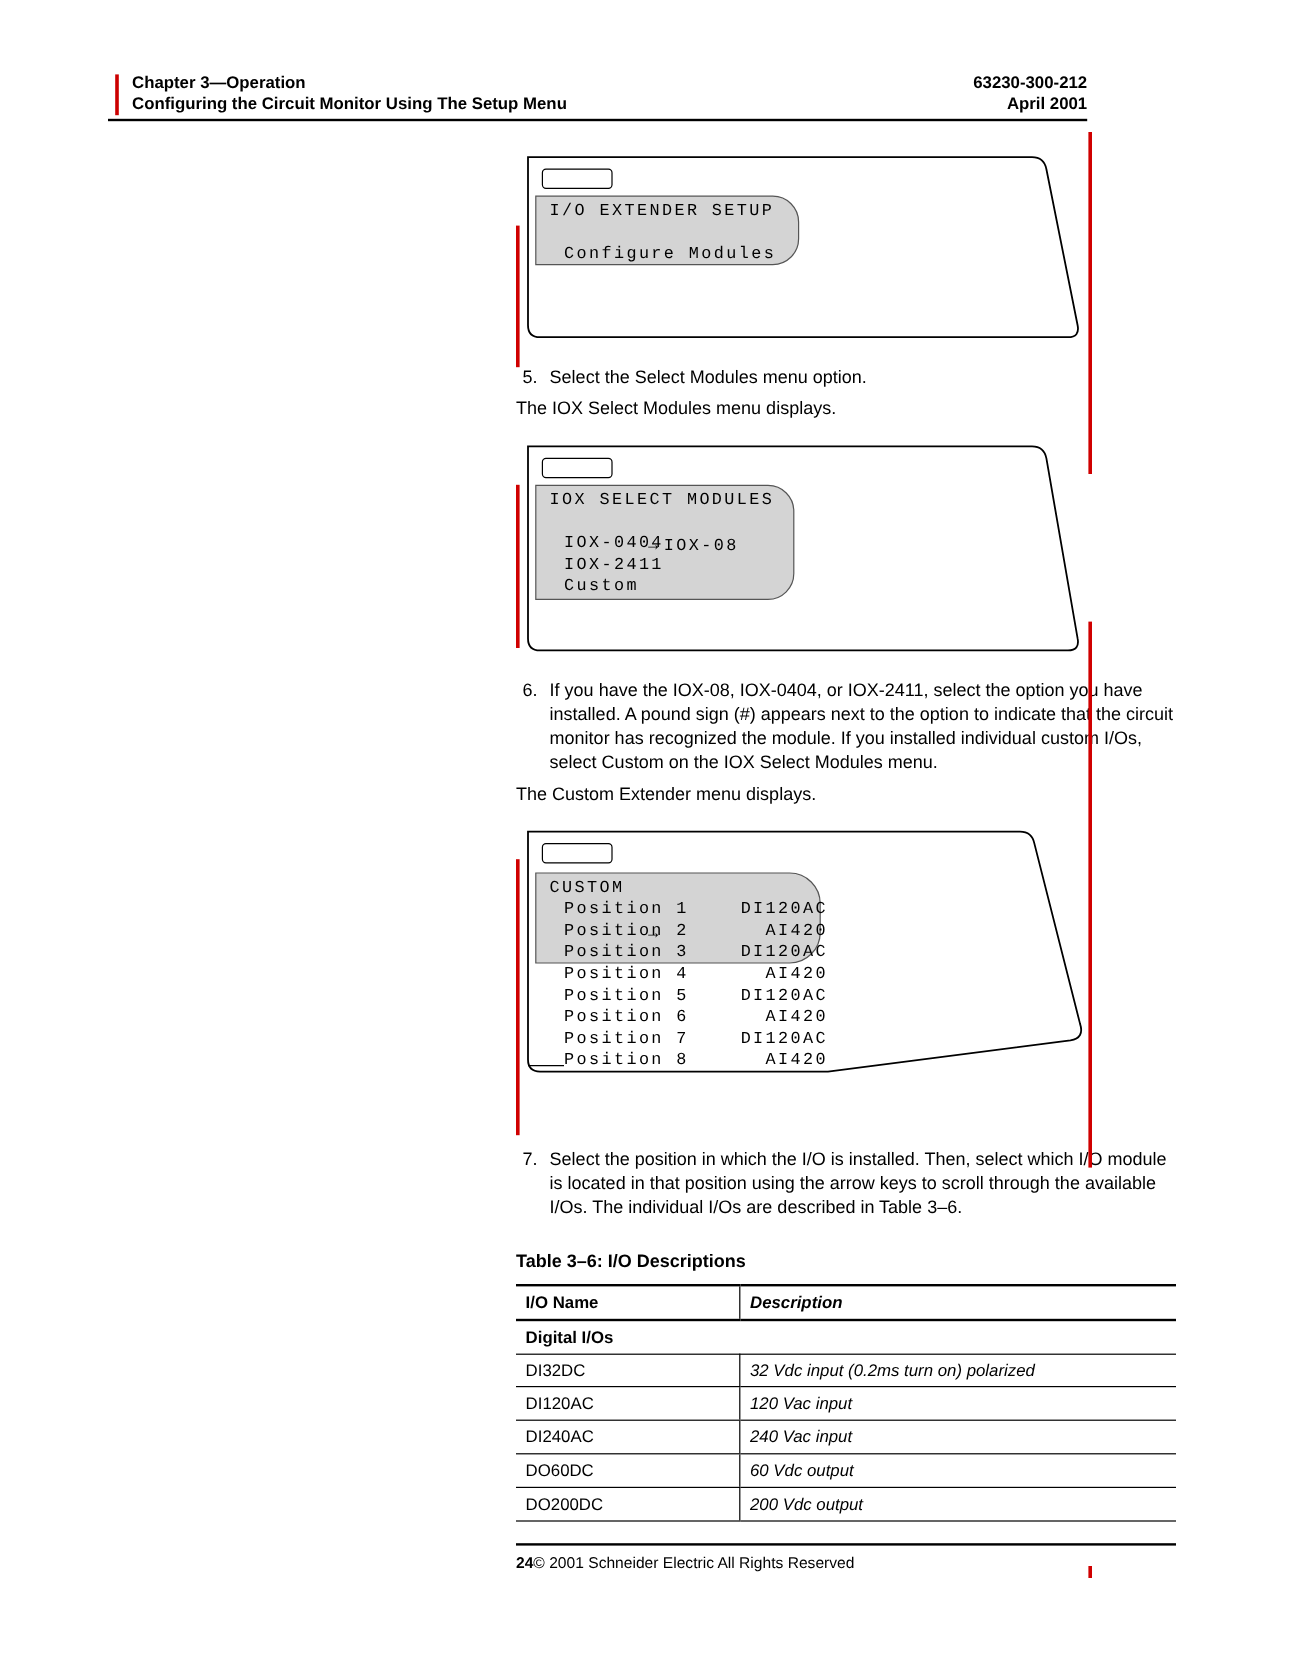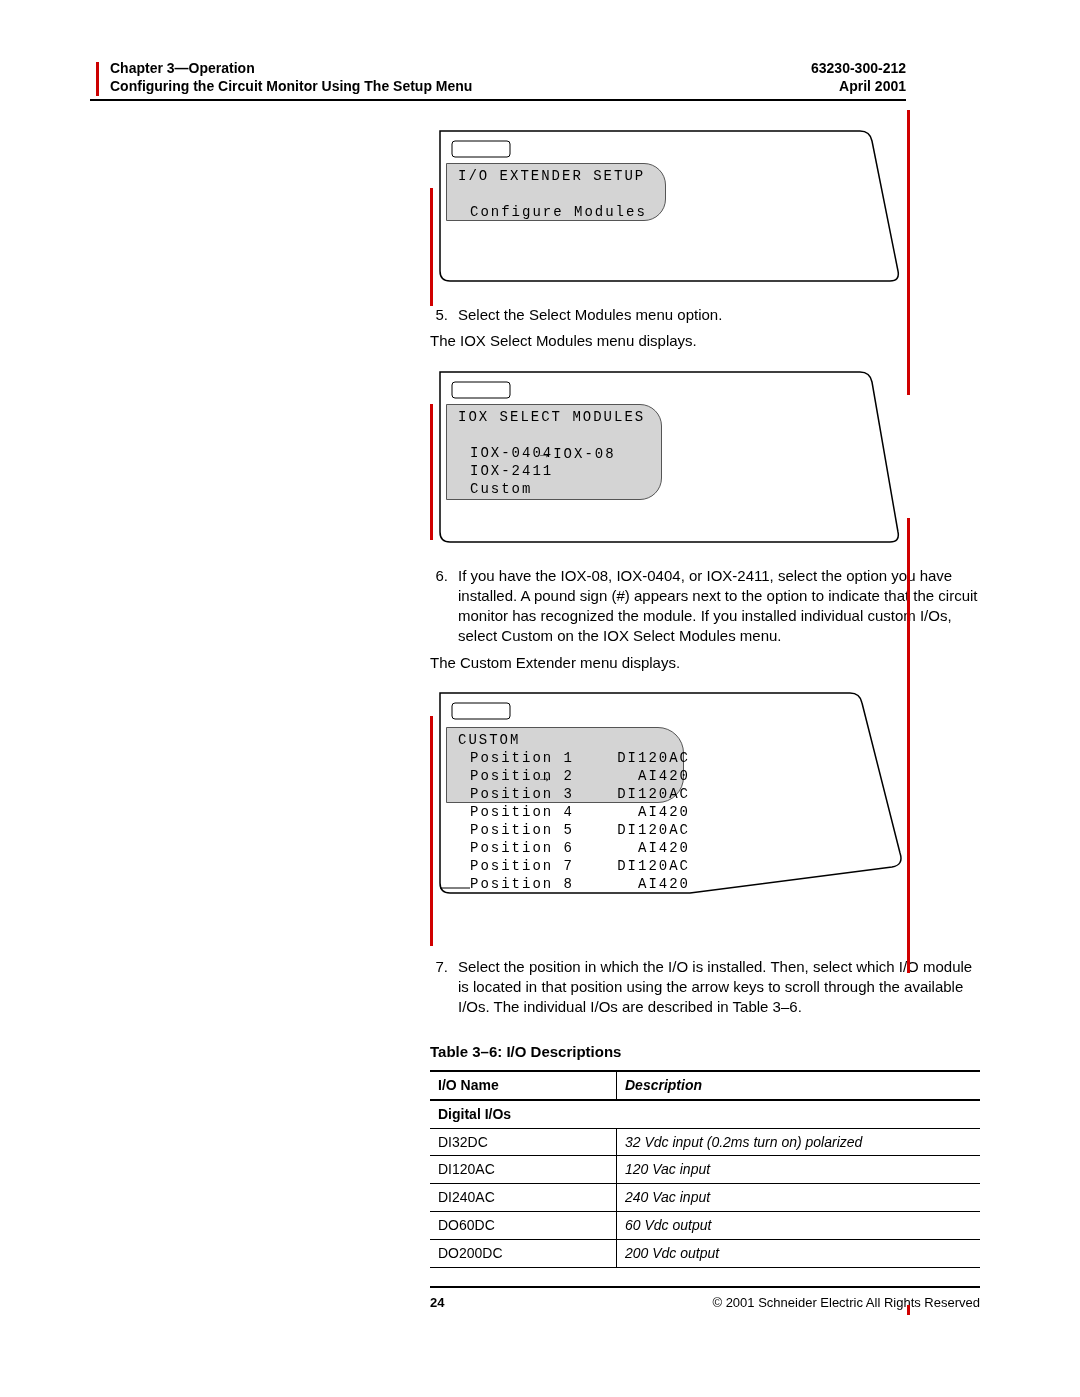--- a/index.html
+++ b/index.html
@@ -109,21 +109,20 @@
   table.iodesc th.vline, table.iodesc td.vline {
     border-left: 1px solid #000;
     font-style: italic;
   }
   .footer-rule {
     margin-top: 18px;
     border-top: 2px solid #000;
   }
   .footer {
     display: flex;
-    justify-content: space-between;
     font-size: 13px;
     padding-top: 6px;
   }
   .footer .pg { font-weight: bold; }
   .lcd-row { display: flex; }
   .lcd-key { width: 140px; }
   .lcd-val { width: 80px; text-align: right; }
   .red-mid-left {
     position: absolute;
     width: 3px;

